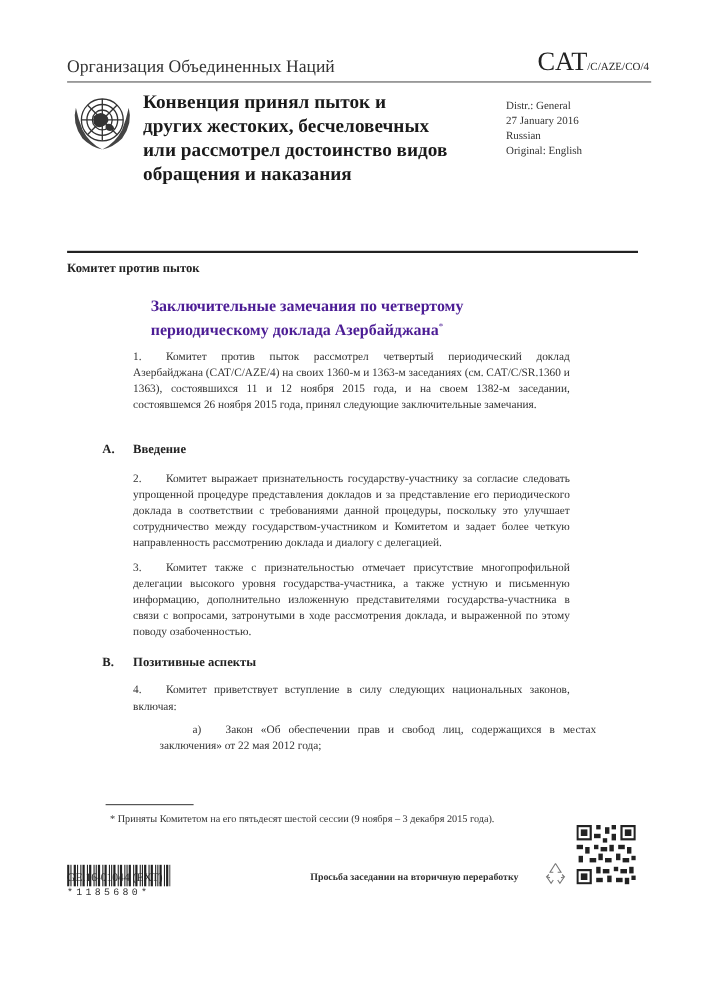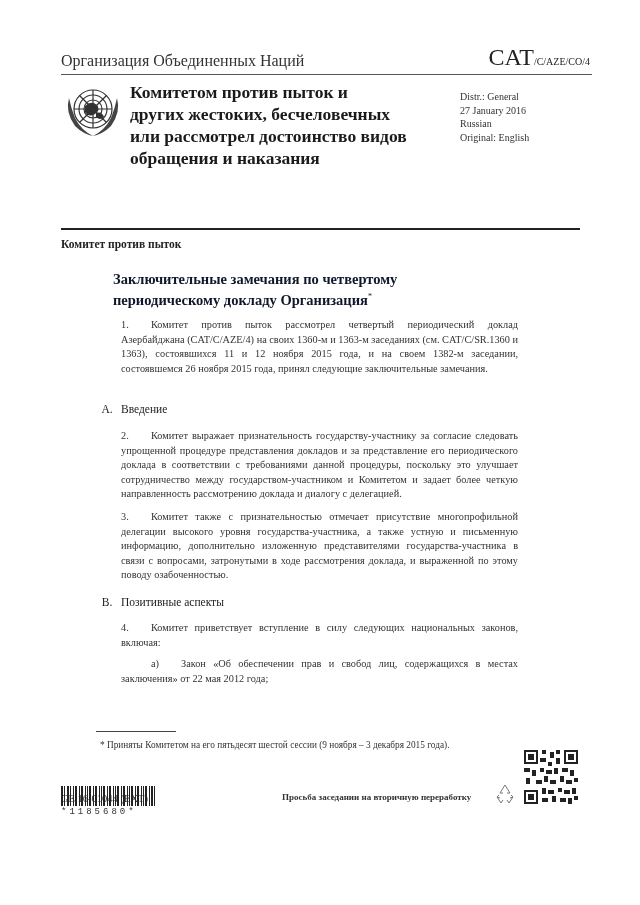--- a/index.html
+++ b/index.html
@@ -8,25 +8,25 @@
   .abs { position: absolute; }
   .org { left: 61px; top: 52px; font-size: 16px; color: #333; }
   .symbol { right: 50px; top: 44px; font-size: 24px; color: #222; }
   .symbol .suffix { font-size: 10px; }
   .topline { left: 61px; top: 74px; width: 531px; height: 1px; background: #555; }
   .logo { left: 63px; top: 80px; width: 60px; height: 62px; }
   .title { left: 130px; top: 81px; width: 300px; font-size: 17.5px; font-weight: bold; line-height: 22px; color: #1a1a1a; }
   .distr { left: 440px; top: 90px; font-size: 10px; line-height: 13.5px; color: #333; margin-left: 20px; }
   .thickline { left: 61px; top: 228px; width: 519px; height: 2px; background: #222; }
   .committee { left: 61px; top: 238px; font-size: 11.5px; font-weight: bold; color: #222; }
-  .doc-heading { left: 113px; top: 270px; width: 400px; font-size: 14.5px; font-weight: bold; line-height: 18px; color: #0f172a; }
+  .doc-heading { left: 137px; top: 270px; width: 400px; font-size: 14.5px; font-weight: bold; line-height: 18px; color: #4c1d95; }
   .doc-heading sup { font-size: 8px; font-weight: normal; }
   .para { left: 121px; width: 397px; font-size: 10.3px; line-height: 14.5px; text-align: justify; color: #333; }
   .para .num { display: inline-block; width: 30px; }
-  .section { left: 93px; font-size: 11.5px; font-weight: normal; color: #222; text-align: center; }
+  .section { left: 93px; font-size: 11.5px; font-weight: bold; color: #222; }
   .section .letter { display: inline-block; width: 28px; }
   .subitem { left: 121px; width: 397px; font-size: 10.3px; line-height: 14.5px; color: #333; text-align: justify; }
   .subitem .lbl { display: inline-block; width: 30px; margin-left: 30px; }
   .fn-line { left: 96px; top: 731px; width: 80px; height: 1px; background: #444; }
   .footnote { left: 100px; top: 740px; width: 420px; font-size: 9.3px; color: #333; }
   .job { left: 61px; top: 761px; font-size: 10.5px; color: #333; margin-top: 32px; }
   .barcode { left: 61px; top: 786px; width: 94px; height: 20px; }
   .barcode-text { left: 61px; top: 807px; font-family: "Liberation Mono", monospace; font-size: 9px; color: #333; letter-spacing: 3px; }
   .recycle { left: 282px; top: 792px; font-size: 9px; font-weight: bold; color: #333; }
   .recycle-icon { left: 494px; top: 783px; width: 22px; height: 22px; }
@@ -51,54 +51,54 @@
     <line x1="43.5" y1="15.5" x2="16.5" y2="42.5"></line>
   </g>
   <path d="M22 26 q6 -6 12 -1 q4 5 -2 9 q-6 4 -10 -2z M33 33 q6 -2 8 4 q-4 4 -8 0z" fill="#333"></path>
   <g fill="#444">
     <path d="M6 18 q-4 14 6 28 q8 8 18 10 q-12 -6 -18 -18 q-4 -10 -6 -20z"></path>
     <path d="M54 18 q4 14 -6 28 q-8 8 -18 10 q12 -6 18 -18 q4 -10 6 -20z"></path>
   </g>
 </svg>
 
 <div class="abs title">
-  <div>Комитетом против пыток и</div>
+  <div>Конвенция принял пыток и</div>
   <div>других жестоких, бесчеловечных</div>
   <div>или рассмотрел достоинство видов</div>
   <div>обращения и наказания</div>
 </div>
 
 <div class="abs distr">
   <div>Distr.: General</div>
   <div>27 January 2016</div>
   <div>Russian</div>
   <div>Original: English</div>
 </div>
 
 <div class="abs thickline"></div>
 <div class="abs committee">Комитет против пыток</div>
 
 <div class="abs doc-heading">
   <div>Заключительные замечания по четвертому</div>
-  <div><span>периодическому докладу Организация</span><sup>*</sup></div>
+  <div><span>периодическому доклада Азербайджана</span><sup>*</sup></div>
 </div>
 
 <div class="abs para" style="top:318px;"><span class="num">1.</span><span>Комитет против пыток рассмотрел четвертый периодический доклад Азербайджана (CAT/C/AZE/4) на своих 1360-м и 1363-м заседаниях (см. CAT/C/SR.1360 и 1363), состоявшихся 11 и 12 ноября 2015 года, и на своем 1382-м заседании, состоявшемся 26 ноября 2015 года, принял следующие заключительные замечания.</span></div>
 
 <div class="abs section" style="top:403px;"><span class="letter">A.</span><span>Введение</span></div>
 
 <div class="abs para" style="top:429px;"><span class="num">2.</span><span>Комитет выражает признательность государству-участнику за согласие следовать упрощенной процедуре представления докладов и за представление его периодического доклада в соответствии с требованиями данной процедуры, поскольку это улучшает сотрудничество между государством-участником и Комитетом и задает более четкую направленность рассмотрению доклада и диалогу с делегацией.</span></div>
 
 <div class="abs para" style="top:510px;"><span class="num">3.</span><span>Комитет также с признательностью отмечает присутствие многопрофильной делегации высокого уровня государства-участника, а также устную и письменную информацию, дополнительно изложенную представителями государства-участника в связи с вопросами, затронутыми в ходе рассмотрения доклада, и выраженной по этому поводу озабоченностью.</span></div>
 
 <div class="abs section" style="top:596px;"><span class="letter">B.</span><span>Позитивные аспекты</span></div>
 
 <div class="abs para" style="top:621px;"><span class="num">4.</span><span>Комитет приветствует вступление в силу следующих национальных законов, включая:</span></div>
 
-<div class="abs subitem" style="top:657px;"><span class="lbl">a)</span><span>Закон «Об обеспечении прав и свобод лиц, содержащихся в местах заключения» от 22 мая 2012 года;</span></div>
+<div class="abs subitem" style="top:657px;margin-left:24px;"><span class="lbl">a)</span><span>Закон «Об обеспечении прав и свобод лиц, содержащихся в местах заключения» от 22 мая 2012 года;</span></div>
 
 <div class="abs fn-line"></div>
 <div class="abs footnote">*  Приняты Комитетом на его пятьдесят шестой сессии (9 ноября – 3 декабря 2015 года).</div>
 <div class="abs job">GE.16-01044  (EXT)</div>
 
 <svg class="abs barcode" viewBox="0 0 94 20" preserveAspectRatio="none">
   <g fill="#222">
     <rect x="0" y="0" width="2" height="20"></rect>
       <rect x="3" y="0" width="1" height="20"></rect>
       <rect x="6" y="0" width="2" height="20"></rect>

